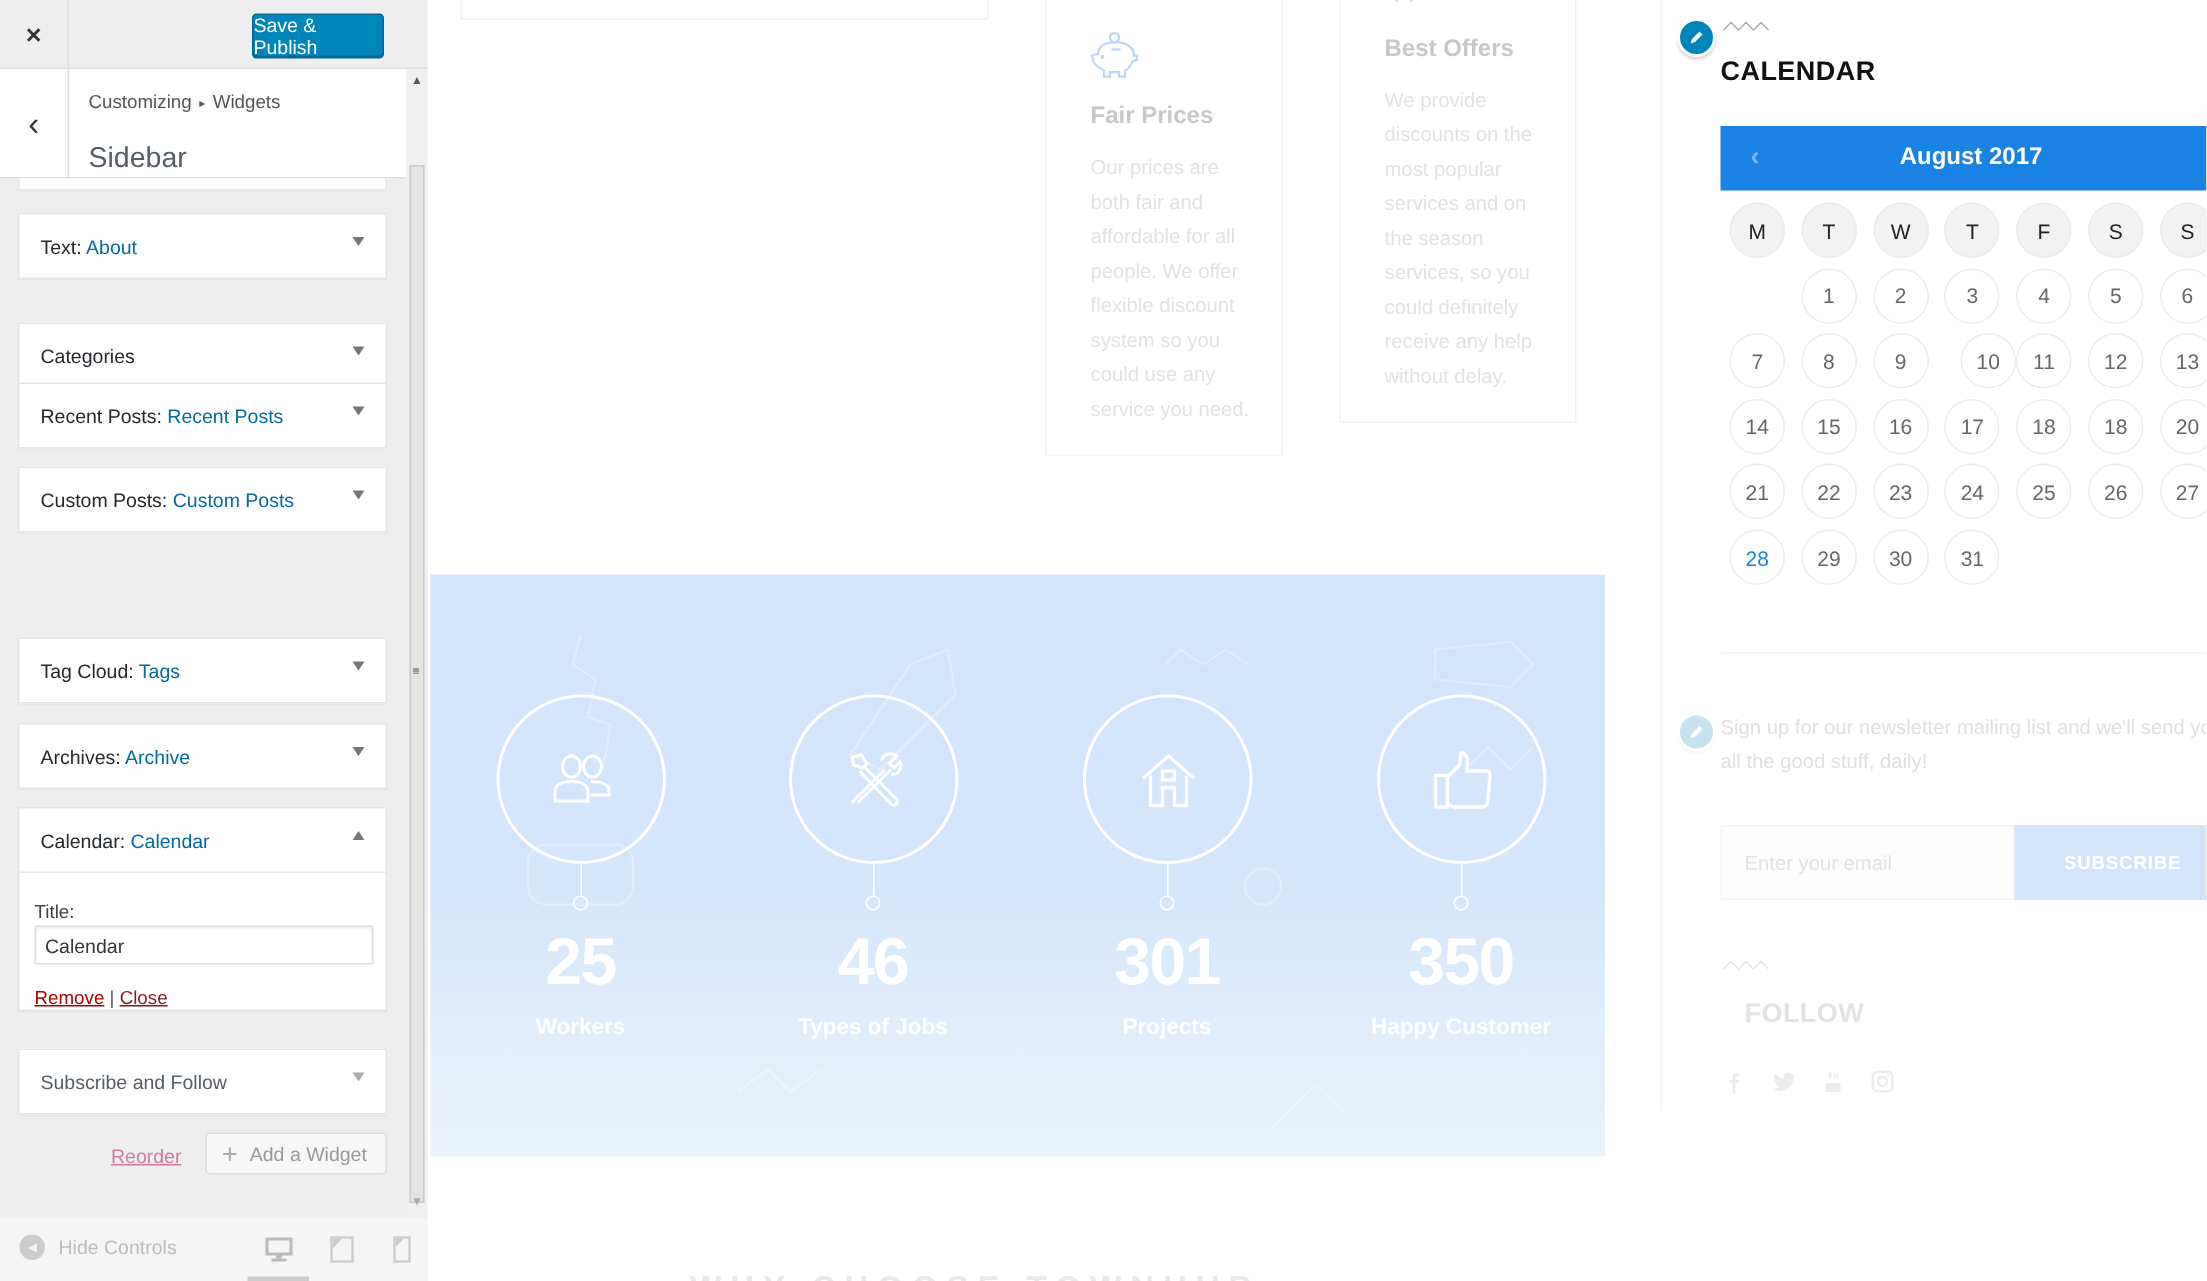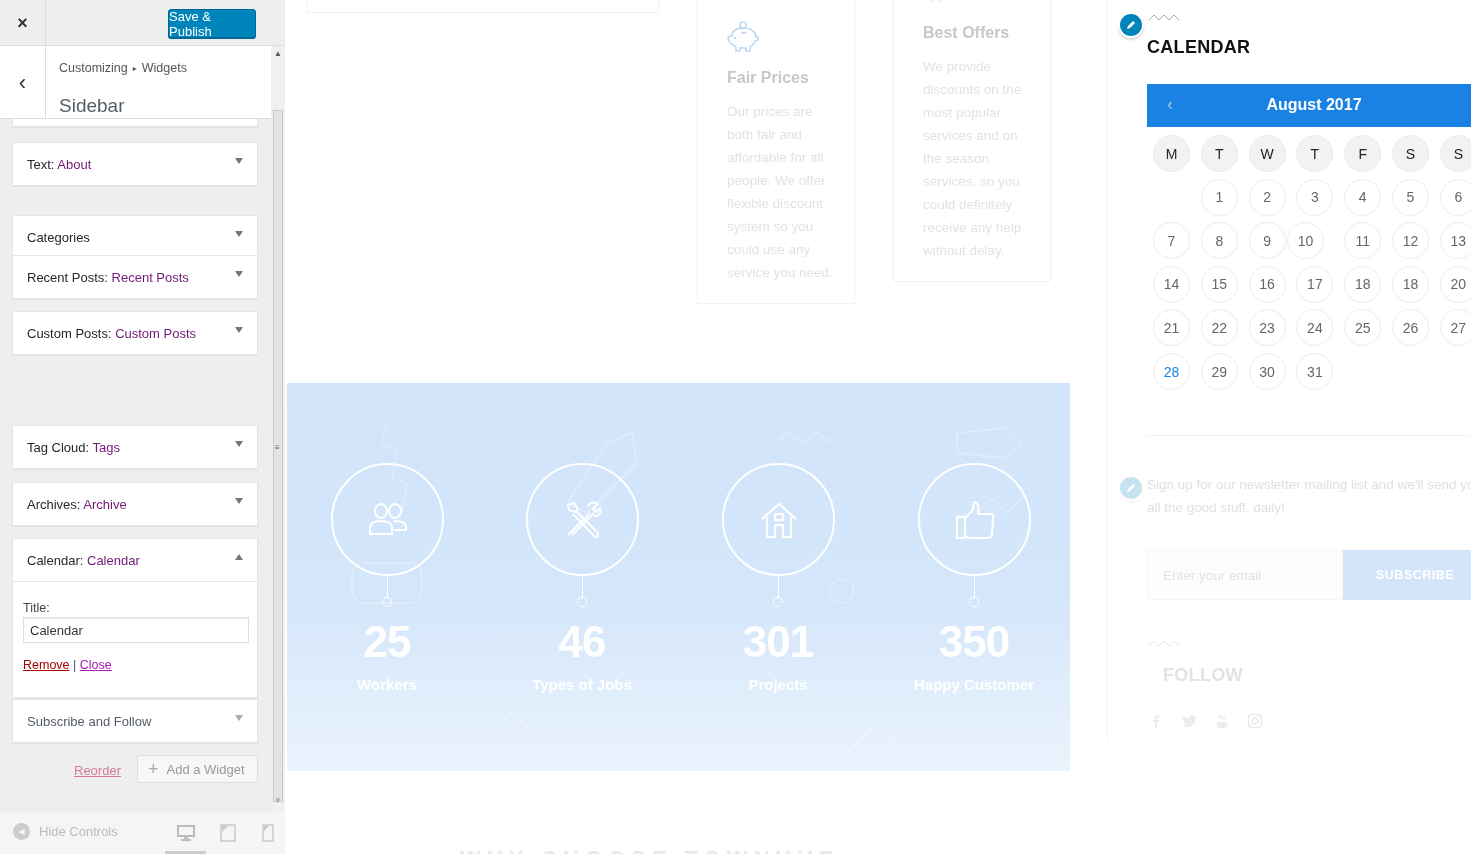--- a/index.html
+++ b/index.html
@@ -15,29 +15,29 @@
   #section-title { position: absolute; left: 0; top: 46px; width: 271px; height: 73px; background: #fff; border-bottom: 1px solid #ddd; }
   #back-btn { position: absolute; left: 0; top: 0; width: 46px; height: 73px; border-right: 1px solid #ddd; display: flex; align-items: center; justify-content: center; font-size: 22px; color: #333; cursor: pointer; }
   #breadcrumb { position: absolute; left: 59px; top: 15px; font-size: 12.5px; color: #555; }
   #breadcrumb .sep { font-size: 8px; margin: 0 5px; position: relative; top: -1px; }
   #section-name { position: absolute; left: 59px; top: 37px; font-size: 19px; color: #555d66; font-weight: 300; margin-top: 12px; }
 
   #scroll-area { position: absolute; left: 0; top: 119px; width: 271px; height: 692px; overflow: hidden; }
   .widget { position: absolute; left: 12px; width: 246px; background: #fff; border: 1px solid #e5e5e5; box-shadow: 0 1px 1px rgba(0,0,0,.04); }
   .widget-top { height: 42px; position: relative; cursor: pointer; }
   .widget-title { position: absolute; left: 14px; top: 14px; font-size: 13px; color: #23282d; }
-  .widget-title .sub { color: #701a75; }
+  .widget-title .sub { color: #0369a1; }
   .widget-arrow { position: absolute; right: 14px; top: 15px; width: 0; height: 0; border-left: 4px solid transparent; border-right: 4px solid transparent; border-top: 6px solid #72777c; }
   .widget-arrow.up { border-top: none; border-bottom: 6px solid #72777c; }
-  .widget-inside { border-top: 1px solid #e5e5e5; padding: 18px 10px 12px 10px; position: relative; height: 116px; }
+  .widget-inside { border-top: 1px solid #e5e5e5; padding: 18px 10px 12px 10px; position: relative; height: 92px; }
   .field-label { font-size: 12.5px; color: #444; position: absolute; left: 10px; top: 19px; }
   .title-input { position: absolute; left: 10px; top: 35px; width: 226px; height: 26px; border: 1px solid #ddd; box-shadow: inset 0 1px 2px rgba(0,0,0,.07); font-size: 13px; color: #32373c; padding: 3px 6px; font-family: "Liberation Sans", sans-serif; }
   .widget-links { position: absolute; left: 10px; top: 76px; font-size: 12.5px; color: #555; }
   .link-remove { color: #a00; text-decoration: underline; cursor: pointer; }
-  .link-close { color: #a21caf; text-decoration: underline; cursor: pointer; }
+  .link-close { color: #7f1d1d; text-decoration: underline; cursor: pointer; }
 
   #reorder-link { position: absolute; left: 74px; top: 644px; font-size: 13px; color: #be185d; text-decoration: underline; opacity: .55; cursor: pointer; }
   #add-widget-btn { position: absolute; left: 137px; top: 636px; width: 121px; height: 28px; border: 1px solid #ddd; border-radius: 3px; background: #f7f7f7; color: #999; font-size: 13px; display: flex; align-items: center; padding-left: 10px; cursor: pointer; }
   #add-widget-btn .plus { font-size: 18px; margin-right: 8px; color: #aaa; line-height: 1; }
 
   #scrollbar { position: absolute; left: 271px; top: 46px; width: 14px; height: 765px; background: #f0f0f0; }
   #scroll-up { position: absolute; left: 3px; top: 3px; font-size: 8px; color: #555; }
   #scroll-thumb { position: absolute; left: 2px; top: 64px; width: 10px; height: 692px; background: #e4e4e4; border: 1px solid #c8c8c8; cursor: pointer; }
   #scroll-grip { position: absolute; left: 1px; top: 335px; font-size: 8px; color: #555; line-height: 3px; }
   #scroll-down { position: absolute; left: 3px; top: 750px; font-size: 8px; color: #aaa; }
@@ -365,21 +365,21 @@
         <div class="cal-cell dow" style="left: 286.8px; top: 0px;">S</div>
         <div class="cal-cell" style="left: 47.8px; top: 43.6px;">1</div>
         <div class="cal-cell" style="left: 95.6px; top: 43.6px;">2</div>
         <div class="cal-cell" style="left: 143.4px; top: 43.6px;">3</div>
         <div class="cal-cell" style="left: 191.2px; top: 43.6px;">4</div>
         <div class="cal-cell" style="left: 239px; top: 43.6px;">5</div>
         <div class="cal-cell" style="left: 286.8px; top: 43.6px;">6</div>
         <div class="cal-cell" style="left: 0px; top: 87.2px;">7</div>
         <div class="cal-cell" style="left: 47.8px; top: 87.2px;">8</div>
         <div class="cal-cell" style="left: 95.6px; top: 87.2px;">9</div>
-        <div class="cal-cell" style="left: 134px; top: 87.2px;">10</div>
+        <div class="cal-cell" style="left: 154px; top: 87.2px;">10</div>
         <div class="cal-cell" style="left: 191.2px; top: 87.2px; text-align: center;">11</div>
         <div class="cal-cell" style="left: 239px; top: 87.2px;">12</div>
         <div class="cal-cell" style="left: 286.8px; top: 87.2px;">13</div>
         <div class="cal-cell" style="left: 0px; top: 130.8px;">14</div>
         <div class="cal-cell" style="left: 47.8px; top: 130.8px;">15</div>
         <div class="cal-cell" style="left: 95.6px; top: 130.8px;">16</div>
         <div class="cal-cell" style="left: 143.4px; top: 130.8px;">17</div>
         <div class="cal-cell" style="left: 191.2px; top: 130.8px;">18</div>
         <div class="cal-cell" style="left: 239px; top: 130.8px;">18</div>
         <div class="cal-cell" style="left: 286.8px; top: 130.8px;">20</div>

